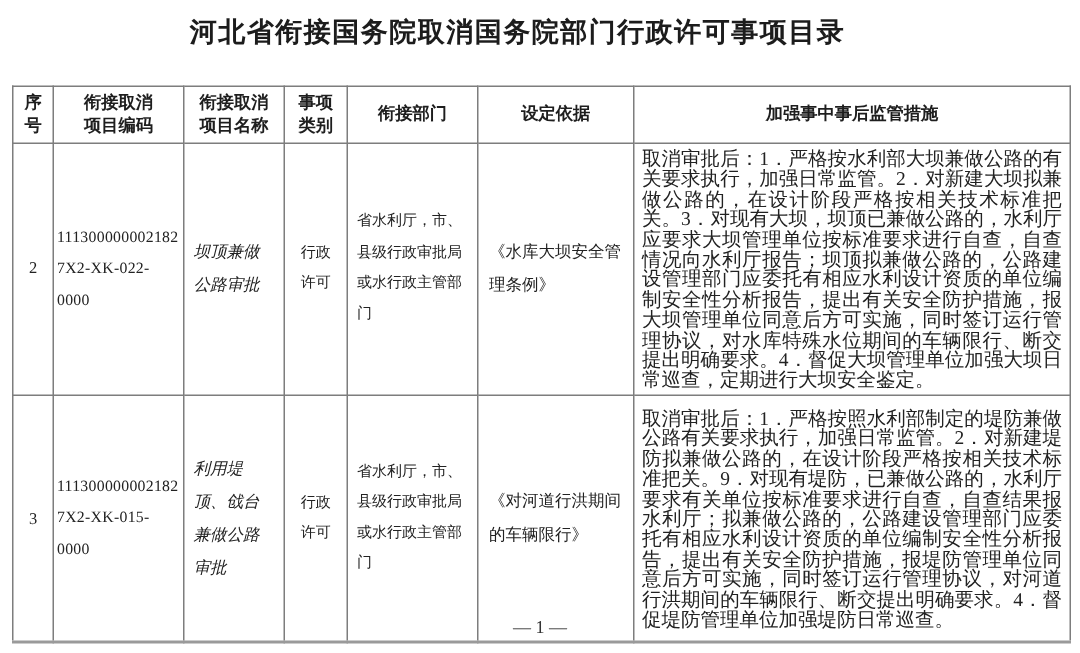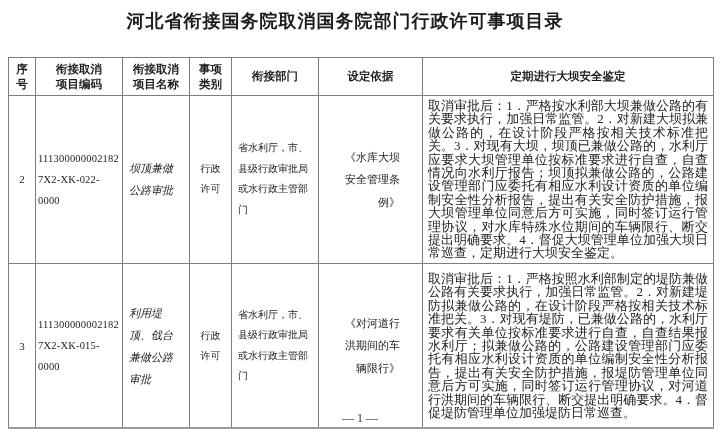--- a/index.html
+++ b/index.html
@@ -85,24 +85,24 @@
     line-height: 2.0;
     padding: 0 2px;
   }
   td.dept {
     text-align: left;
     font-size: 10px;
     line-height: 2.05;
     padding: 0 6px;
   }
   td.basis {
-    text-align: right;
+    text-align: left;
     font-size: 11px;
     line-height: 2.05;
-    padding: 0 22px;
+    padding: 0 7px;
   }
   td.measures {
     text-align: justify;
     font-size: 13px;
     line-height: 13.4px;
     padding: 3px 5px;
     color: #222222;
   }
   .page-number {
     position: absolute;
@@ -137,21 +137,21 @@
         <th class="h">序
 号</th>
         <th class="h">衔接取消
 项目编码</th>
         <th class="h">衔接取消
 项目名称</th>
         <th class="h">事项
 类别</th>
         <th class="h">衔接部门</th>
         <th class="h">设定依据</th>
-        <th class="h">定期进行大坝安全鉴定</th>
+        <th class="h">加强事中事后监管措施</th>
       </tr>
 
       <tr class="row-a">
         <td class="seq">2</td>
         <td class="code">111300000002182
 7X2-XK-022-0000</td>
         <td class="name">坝顶兼做公路审批</td>
         <td class="cat">行政
 许可</td>
         <td class="dept">省水利厅，市、县级行政审批局或水行政主管部门</td>
@@ -161,20 +161,20 @@
 
       <tr class="row-b">
         <td class="seq">3</td>
         <td class="code">111300000002182
 7X2-XK-015-0000</td>
         <td class="name">利用堤顶、戗台兼做公路审批</td>
         <td class="cat">行政
 许可</td>
         <td class="dept">省水利厅，市、县级行政审批局或水行政主管部门</td>
         <td class="basis">《对河道行洪期间的车辆限行》</td>
-        <td class="measures">取消审批后：1．严格按照水利部制定的堤防兼做公路有关要求执行，加强日常监管。2．对新建堤防拟兼做公路的，在设计阶段严格按相关技术标准把关。3．对现有堤防，已兼做公路的，水利厅要求有关单位按标准要求进行自查，自查结果报水利厅；拟兼做公路的，公路建设管理部门应委托有相应水利设计资质的单位编制安全性分析报告，提出有关安全防护措施，报堤防管理单位同意后方可实施，同时签订运行管理协议，对河道行洪期间的车辆限行、断交提出明确要求。4．督促堤防管理单位加强堤防日常巡查。</td>
+        <td class="measures">取消审批后：1．严格按照水利部制定的堤防兼做公路有关要求执行，加强日常监管。2．对新建堤防拟兼做公路的，在设计阶段严格按相关技术标准把关。9．对现有堤防，已兼做公路的，水利厅要求有关单位按标准要求进行自查，自查结果报水利厅；拟兼做公路的，公路建设管理部门应委托有相应水利设计资质的单位编制安全性分析报告，提出有关安全防护措施，报堤防管理单位同意后方可实施，同时签订运行管理协议，对河道行洪期间的车辆限行、断交提出明确要求。4．督促堤防管理单位加强堤防日常巡查。</td>
       </tr>
     </tbody>
   </table>
 
   <div class="page-number">— 1 —</div>
 
 </div>
 
 </body></html>

